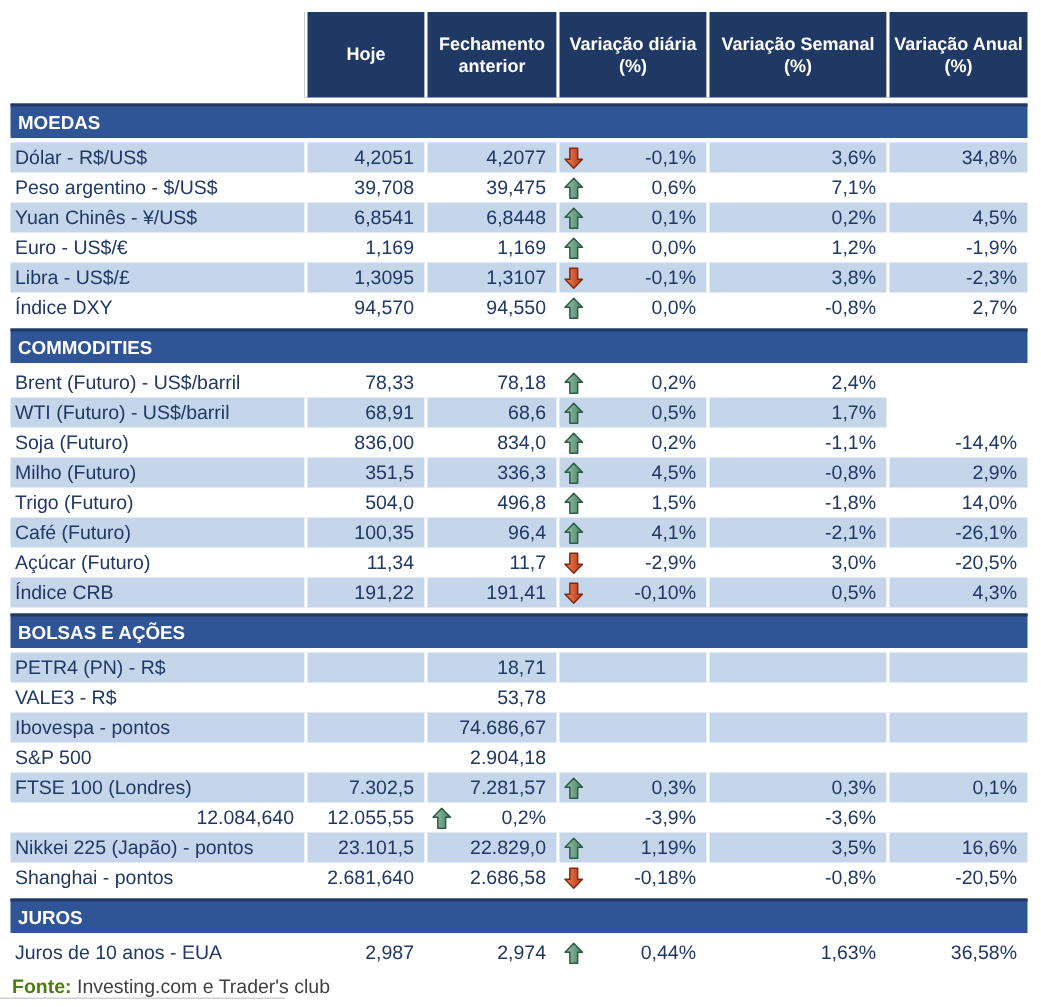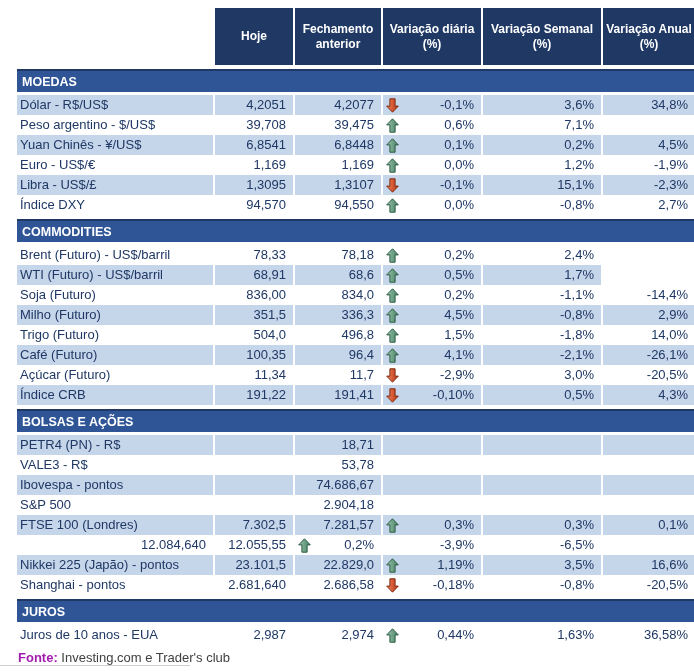--- a/index.html
+++ b/index.html
@@ -1,21 +1,21 @@
 <!DOCTYPE html>
 <html style="--header-bg: #1F3864; --band-bg: #2F5597; --row-shade: #C5D5EA; --text: #1F3864; --arrow-up: #6FA287; --arrow-down: #D65A35;"><head>
 <meta charset="utf-8">
 <style>
   html,body{margin:0;padding:0;}
   body{
     width:694px;height:671px;background:#ffffff;
     font-family:"Liberation Sans","DejaVu Sans",sans-serif;
     color:#1F3864;position:relative;overflow:hidden;
   }
-  .table-wrap{position:absolute;left:17px;top:8px;width:678px;}
+  .table-wrap{position:absolute;left:7px;top:8px;width:678px;}
 
   .grid{display:grid;grid-template-columns:196px 80px 88px 100px 120px 94px;}
 
   
   .header-row{height:57px;}
   .hcell{
     background:var(--header-bg,#1F3864);color:#fff;font-weight:bold;font-size:12px;
     line-height:1.25;display:flex;align-items:center;justify-content:center;
     text-align:center;padding:2px 3px;box-sizing:border-box;
   }
@@ -40,21 +40,21 @@
   .cell + .cell{border-left:2px solid #fff;}
   .cell.label{padding-left:3px;text-align:left;}
   .cell.num{padding-right:7px;text-align:right;}
   .cell.var{display:flex;align-items:center;justify-content:space-between;
             padding-left:3px;padding-right:7px;}
   .cell.var .pct{text-align:right;}
   .arrow{width:13px;height:15px;display:inline-flex;align-items:center;}
   .arrow svg{display:block;}
 
   .fonte{margin-top:5px;font-size:13px;color:#404040;padding-left:1px;}
-  .fonte b{color:#a21caf;}
+  .fonte b{color:#4d7c0f;}
 
   .partial-gridline{position:absolute;left:0;top:665px;width:190px;height:1px;background:#cfcfcf;}
 </style>
 </head>
 <body>
 
 <svg width="0" height="0" style="position:absolute" aria-hidden="true">
   <defs>
     <linearGradient id="gUp" x1="0" y1="0" x2="1" y2="0">
       <stop offset="0" stop-color="#9DC7AF"></stop>
@@ -152,21 +152,21 @@
     <div class="cell num">1,3095</div>
     <div class="cell num">1,3107</div>
     <div class="cell var">
       <span class="arrow">
                 <svg width="13" height="15" viewBox="0 0 13 15">
                   <path d="M6.5 14.2 L0.7 8.1 L3.9 8.1 L3.9 0.8 L9.1 0.8 L9.1 8.1 L12.3 8.1 Z" fill="url(#gDn)" stroke="#7F2A10" stroke-width="1" stroke-linejoin="round"></path>
                 </svg>
               </span>
       <span class="pct">-0,1%</span>
     </div>
-    <div class="cell num">15,1%</div>
+    <div class="cell num">3,8%</div>
     <div class="cell num">-2,3%</div>
   </div>
 
   <div class="grid row">
     <div class="cell label">Índice DXY</div>
     <div class="cell num">94,570</div>
     <div class="cell num">94,550</div>
     <div class="cell var">
       <span class="arrow">
                 <svg width="13" height="15" viewBox="0 0 13 15">
@@ -388,21 +388,21 @@
     <div class="cell num">12.055,55</div>
     <div class="cell var">
       <span class="arrow">
                 <svg width="13" height="15" viewBox="0 0 13 15">
                   <path d="M6.5 0.8 L12.3 6.9 L9.1 6.9 L9.1 14.2 L3.9 14.2 L3.9 6.9 L0.7 6.9 Z" fill="url(#gUp)" stroke="#2D5C45" stroke-width="1" stroke-linejoin="round"></path>
                 </svg>
               </span>
       <span class="pct">0,2%</span>
     </div>
     <div class="cell num">-3,9%</div>
-    <div class="cell num">-6,5%</div>
+    <div class="cell num">-3,6%</div>
   </div>
 
   <div class="grid row shade">
     <div class="cell label">Nikkei 225 (Japão) - pontos</div>
     <div class="cell num">23.101,5</div>
     <div class="cell num">22.829,0</div>
     <div class="cell var">
       <span class="arrow">
                 <svg width="13" height="15" viewBox="0 0 13 15">
                   <path d="M6.5 0.8 L12.3 6.9 L9.1 6.9 L9.1 14.2 L3.9 14.2 L3.9 6.9 L0.7 6.9 Z" fill="url(#gUp)" stroke="#2D5C45" stroke-width="1" stroke-linejoin="round"></path>

